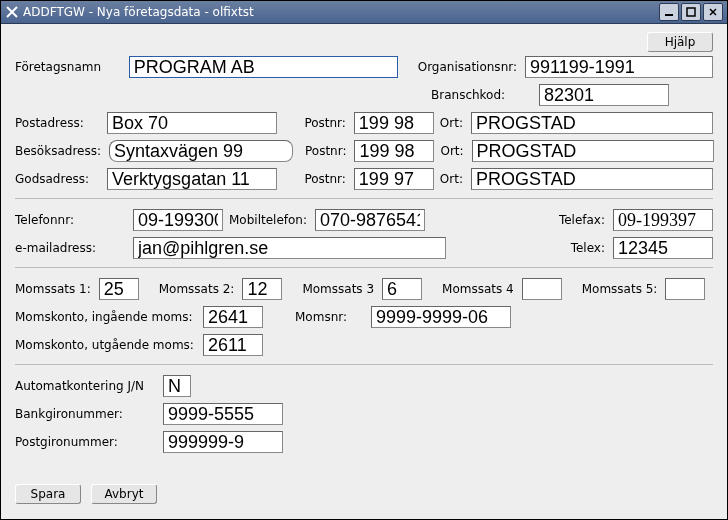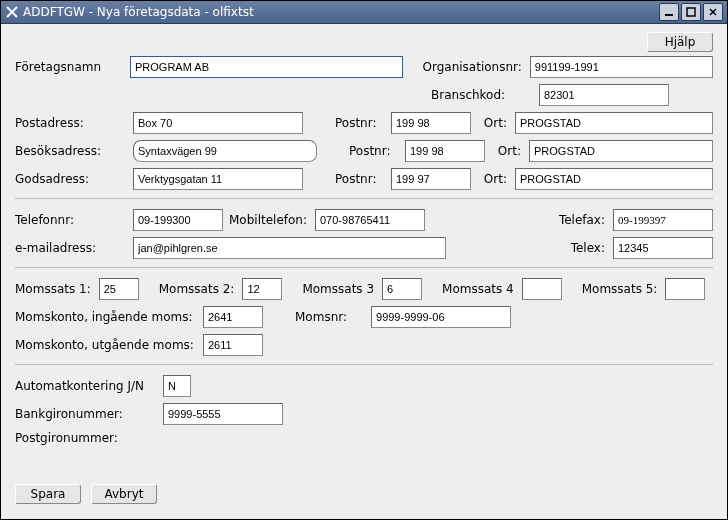--- a/index.html
+++ b/index.html
@@ -10,21 +10,21 @@
   .titlebar .ticon{width:14px;height:14px;margin-right:4px;display:flex;align-items:center;justify-content:center;}
   .titlebar .ticon svg{display:block;}
   .title-text{flex:1;white-space:nowrap;overflow:hidden;}
   .winbtns{display:flex;gap:2px;}
   .winbtn{width:18px;height:16px;background:#c9d2de;border:1px solid #2b3a55;border-radius:2px;display:flex;align-items:center;justify-content:center;font-size:10px;line-height:1;color:#000;cursor:default;}
   .winbtn svg{display:block;}
   
   .client{padding:8px 14px 10px 14px;}
   .toolbar-row{display:flex;justify-content:flex-end;margin-bottom:4px;}
   .btn{background:#e6e6e6;border:1px solid #888;border-top-color:#fff;border-left-color:#fff;border-radius:3px;padding:2px 10px;font-size:12px;cursor:default;min-width:44px;text-align:center;}
-  input.tfield{background:#fff;border:1px solid #888;border-top-color:#666;border-left-color:#666;padding:2px 4px;font-size:11px;height:22px;box-sizing:border-box;}
+  input.tfield{background:#fff;border:1px solid #888;border-top-color:#666;border-left-color:#666;padding:2px 4px;font-size:18px;height:22px;box-sizing:border-box;}
   label{white-space:nowrap;}
   hr.sep{border:none;border-top:1px solid #bcbcbc;margin:8px 0 10px 0;}
   .row{display:flex;align-items:center;gap:6px;margin-bottom:6px;}
   .row label{margin-right:2px;}
   .row .lab1{width:110px;}
   .momsrow label{margin-right:2px;}
   .bottombar{position:absolute;left:0;right:0;bottom:5px;padding:8px 14px 10px 14px;display:flex;gap:10px;}
 </style>
 </head>
 <body>
@@ -165,20 +165,21 @@
     <div class="row">
       <label style="width:140px">Automatkontering J/N</label>
       <input class="tfield" style="width: 28px;" value="N">
     </div>
     <div class="row">
       <label style="width:140px">Bankgironummer:</label>
       <input class="tfield" style="width: 120px;" value="9999-5555">
     </div>
     <div class="row">
       <label style="width:140px">Postgironummer:</label>
+      <input class="tfield" style="width: 120px;" value="999999-9">
     </div>
 
   </div>
 
   <div class="bottombar">
     <div class="btn">Spara</div>
     <div class="btn">Avbryt</div>
   </div>
 
 </div>

